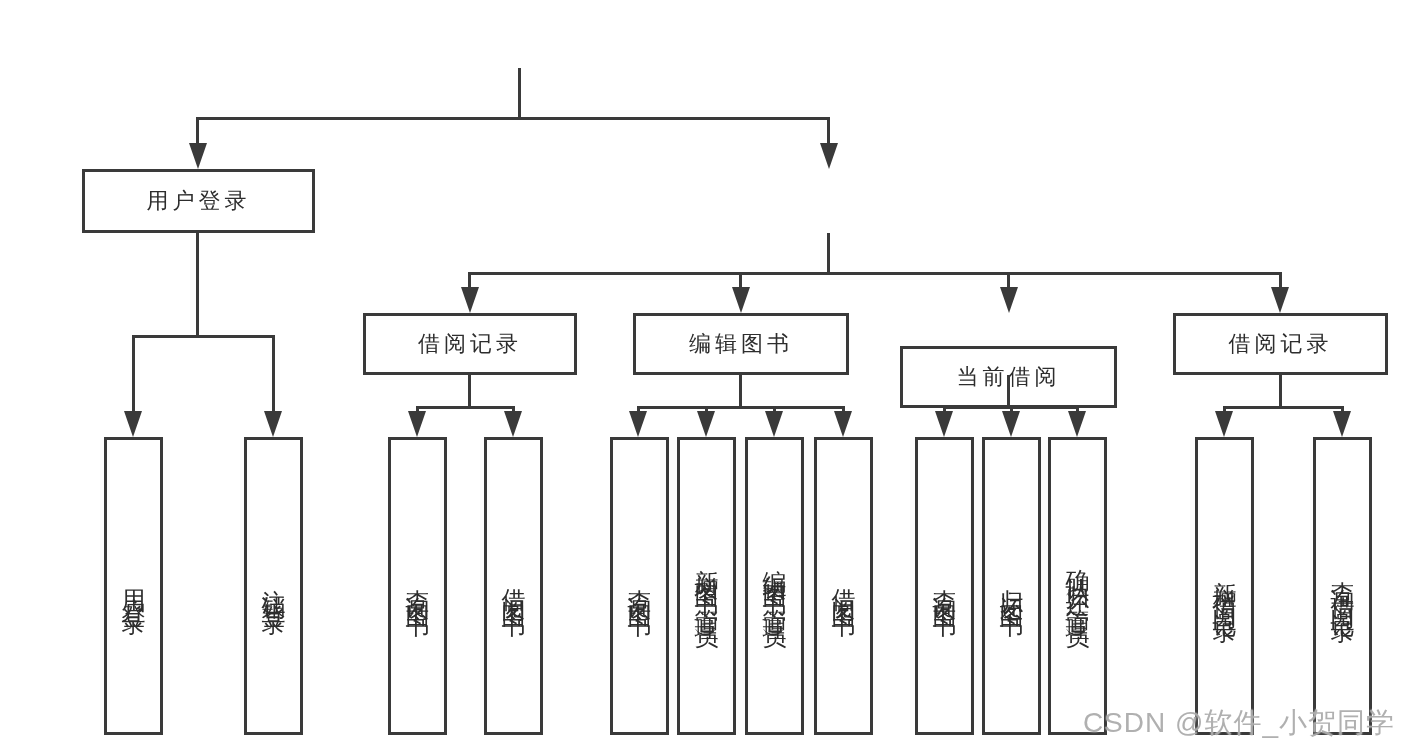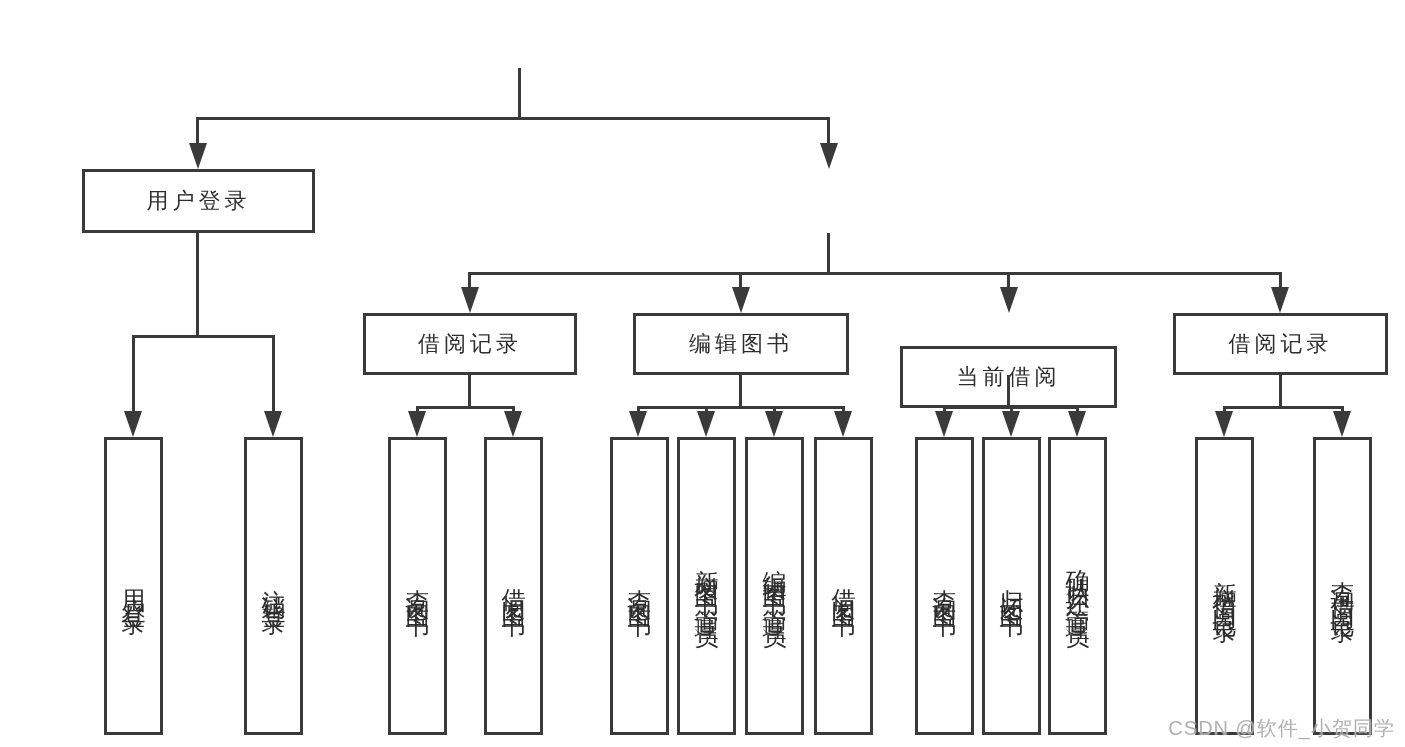--- a/index.html
+++ b/index.html
@@ -41,21 +41,21 @@
     position:absolute;
     width:0;height:0;
     border-left:9px solid transparent;
     border-right:9px solid transparent;
     border-top:26px solid #3a3a3a;
   }
   .watermark{
     position:absolute;
     right:10px;
     bottom:5px;
-    font-size:20px;
+    font-size:28px;
     letter-spacing:1px;
     color:rgba(162,162,162,0.85);
     text-shadow:0 0 2px #ffffff;
     white-space:nowrap;
   }
 </style>
 </head>
 <body>
 
 <div class="canvas">

